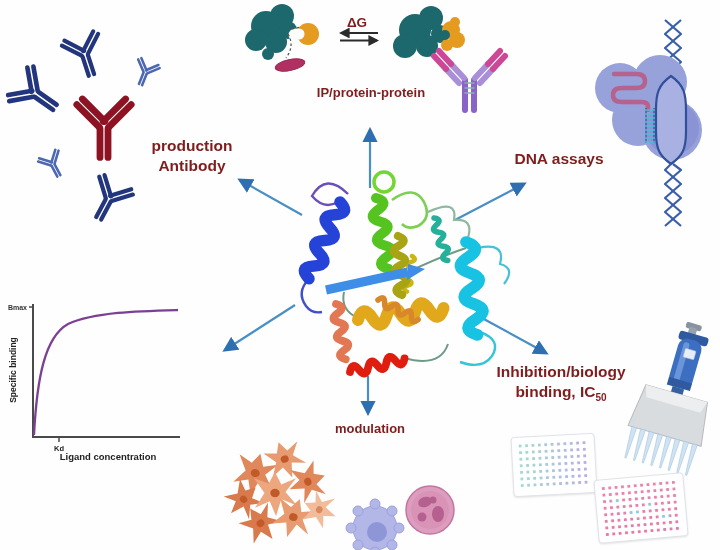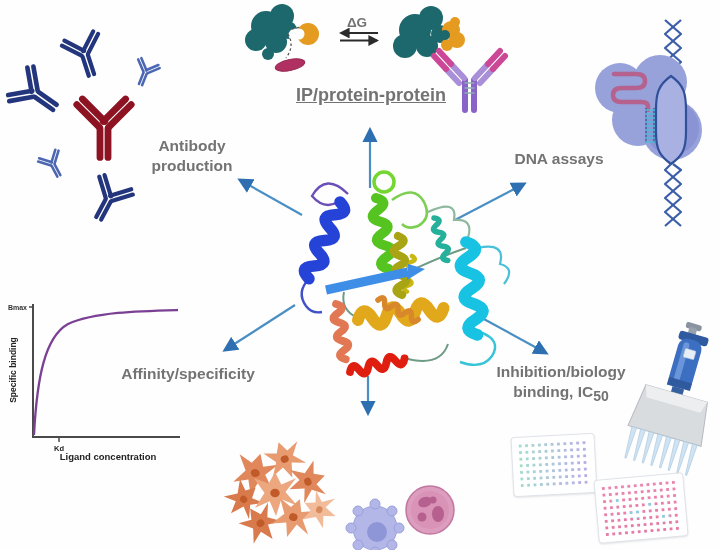--- a/index.html
+++ b/index.html
@@ -1,24 +1,24 @@
 <!DOCTYPE html>
 <html><head>
 <meta charset="utf-8">
 <style>
   html,body{margin:0;padding:0;background:#fff;}
   .canvas{position:relative;width:720px;height:550px;background:#fefefe;overflow:hidden;
           font-family:"Liberation Sans",sans-serif;}
   .abs{position:absolute;overflow:visible;}
   .lbl{position:absolute;transform:translateX(-50%);text-align:center;font-weight:700;
-       color:#737373;line-height:1.32;white-space:nowrap;}
+       color:#7f1d1d;line-height:1.32;white-space:nowrap;}
   .f15{font-size:15.5px;}
-  .f16{font-size:18px;text-decoration:underline;}
+  .f16{font-size:13px;}
   .f13{font-size:13.5px;}
-  sub.sb{font-size:14px;}
+  sub.sb{font-size:10px;}
   .plate{position:absolute;background:#fff;border:1px solid #dfe3e8;border-radius:4px;
          box-shadow:0 1px 2px rgba(0,0,0,.10);}
   .wells{position:absolute;inset:5px;
          -webkit-mask-image:radial-gradient(circle,#000 33%,transparent 41%);
          -webkit-mask-size:6.4px 6.6px;
          mask-image:radial-gradient(circle,#000 33%,transparent 41%);
          mask-size:6.4px 6.6px;}
   .wells-gradient{background:linear-gradient(95deg,#a5dbcf 8%,#b7aee6 92%);}
   .wells-pink{background:
       radial-gradient(circle at 42% 60%, #8fcbe2 0 9%, transparent 10%),
@@ -261,35 +261,35 @@
   </svg>
 
   <div class="plate" style="left:512px;top:435px;width:82px;height:58px;transform:rotate(-3deg)">
     <div class="wells wells-gradient"></div>
   </div>
   <div class="plate" style="left:596px;top:476px;width:88px;height:62px;transform:rotate(-5deg)">
     <div class="wells wells-pink"></div>
   </div>
 
   <div class="lbl f15" style="left:192px;top:136px">
+    <div>production</div>
     <div>Antibody</div>
-    <div>production</div>
   </div>
 
   <div class="lbl f16" style="left:371px;top:84px">
     <div>IP/protein-protein</div>
   </div>
 
   <div class="lbl f13" style="left:357px;top:14px">ΔG</div>
 
   <div class="lbl f15" style="left:559px;top:149px">DNA assays</div>
 
-  <div class="lbl f15" style="left:188px;top:364px">Affinity/specificity</div>
 
   <div class="lbl f15" style="left:561px;top:362px">
     <div>Inhibition/biology</div>
     <div><span>binding, IC</span><sub class="sb">50</sub></div>
   </div>
 
   <div class="lbl f16" style="left:370px;top:420px">
+    <div>modulation</div>
   </div>
 
 </div>
 
 </body></html>

